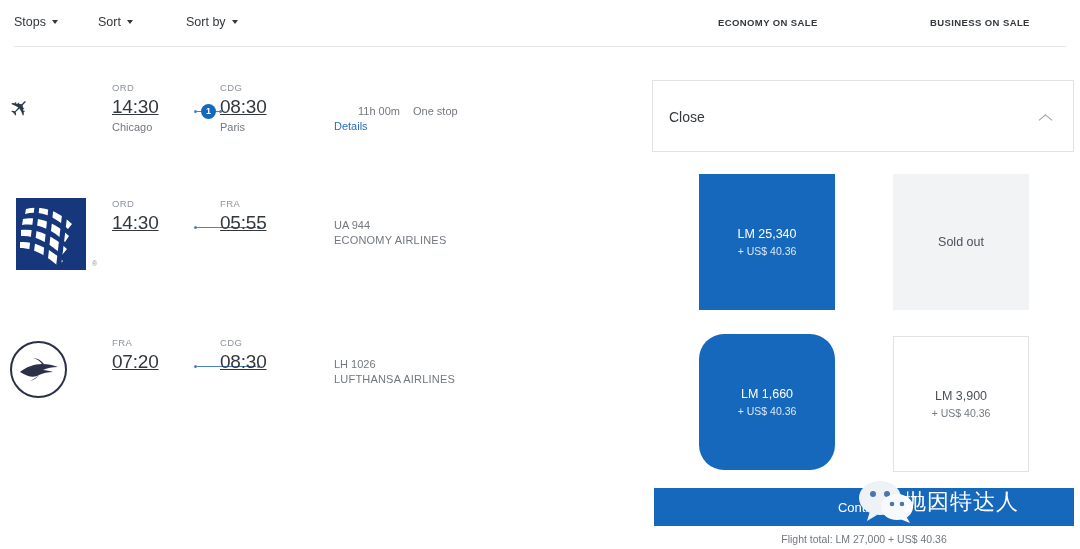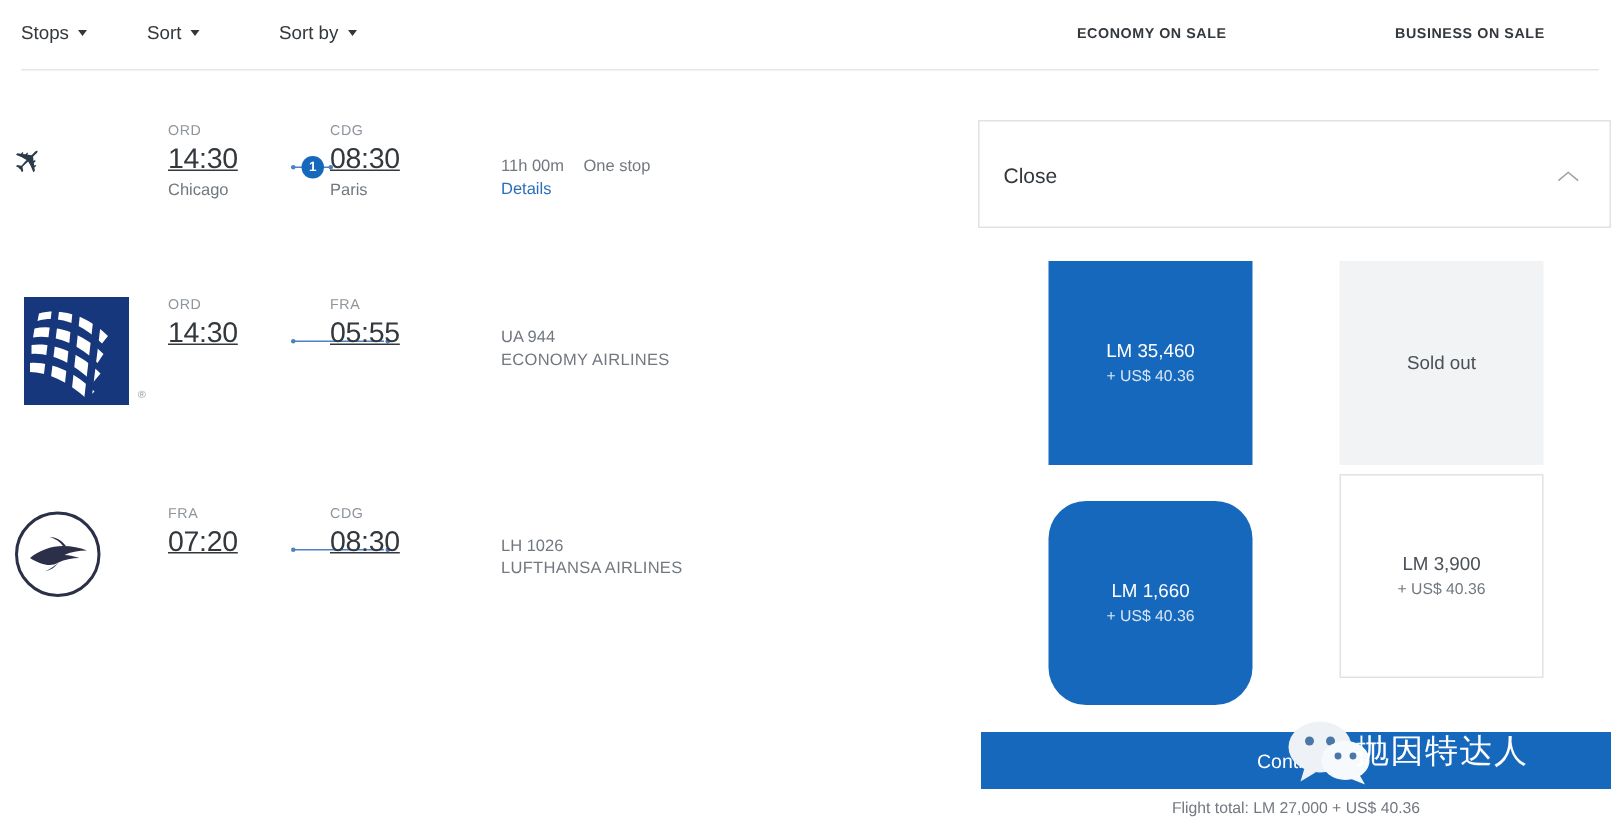--- a/index.html
+++ b/index.html
@@ -186,21 +186,21 @@
     position: absolute;
     left: 334px; top: 22px;
     width: 210px;
   }
   .meta-row {
     font-size: 11px;
     color: #72787f;
     line-height: 15px;
     white-space: nowrap;
   }
-  .meta-dur { display: inline-block; width: 55px; }
+  .meta-dur { display: inline-block; width: 55px; margin-left: 24px; }
   .meta-link {
     font-size: 11px;
     color: #2a6ebb;
     line-height: 15px;
     cursor: pointer;
   }
   .flightno {
     position: absolute;
     left: 334px; top: 20px;
   }
@@ -287,21 +287,21 @@
     background: #f2f3f5;
   }
   .fare.soldout .price {
     color: #4a5057;
     font-size: 12.5px;
   }
 
   .fare-e1 { left: 699px; top: 174px; }
   .fare-b1 { left: 893px; top: 174px; }
   .fare-e2 { left: 699px; top: 334px; border-radius: 25px; }
-  .fare-b2 { left: 893px; top: 316px; }
+  .fare-b2 { left: 893px; top: 336px; }
 
   .continue-btn {
     position: absolute;
     left: 654px; top: 488px;
     width: 420px; height: 38px;
     background: #1668bc;
     border: none;
     color: #ffffff;
     font-size: 13px;
     font-family: "Liberation Sans", sans-serif;
@@ -477,21 +477,21 @@
   </div>
 </div>
 
 <div class="close-panel">
   <div class="label">Close</div>
   <div class="chev"></div>
 </div>
 
 <div class="fare selected fare-e1">
   <div class="inner">
-    <div class="price">LM 35,460</div>
+    <div class="price">LM 25,340</div>
     <div class="tax">+ US$ 40.36</div>
   </div>
 </div>
 
 <div class="fare soldout fare-b1">
   <div class="inner">
     <div class="price">Sold out</div>
   </div>
 </div>
 

